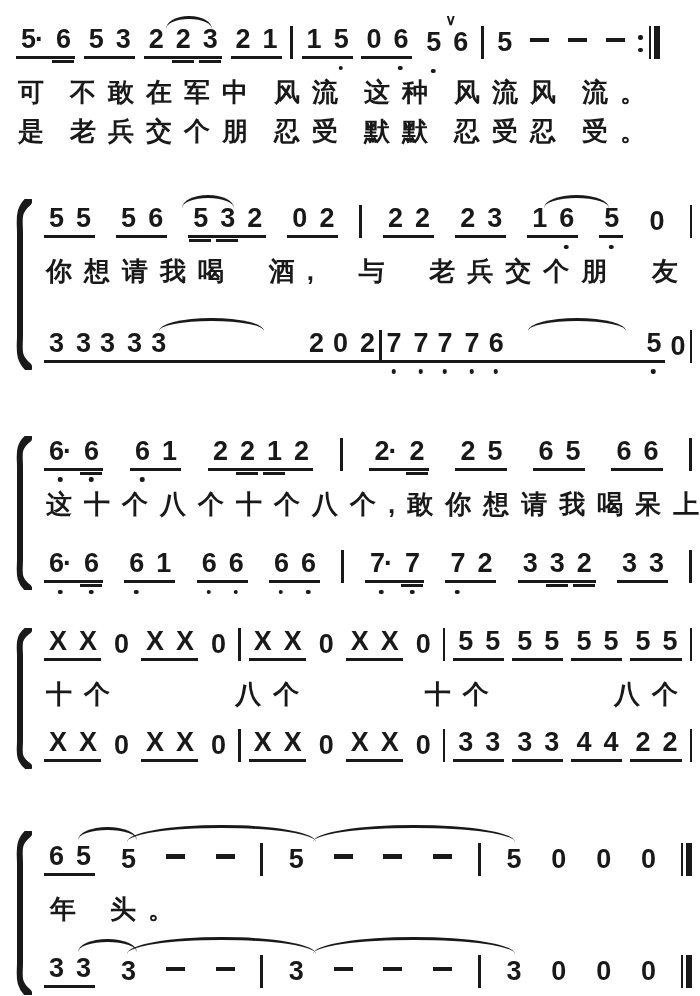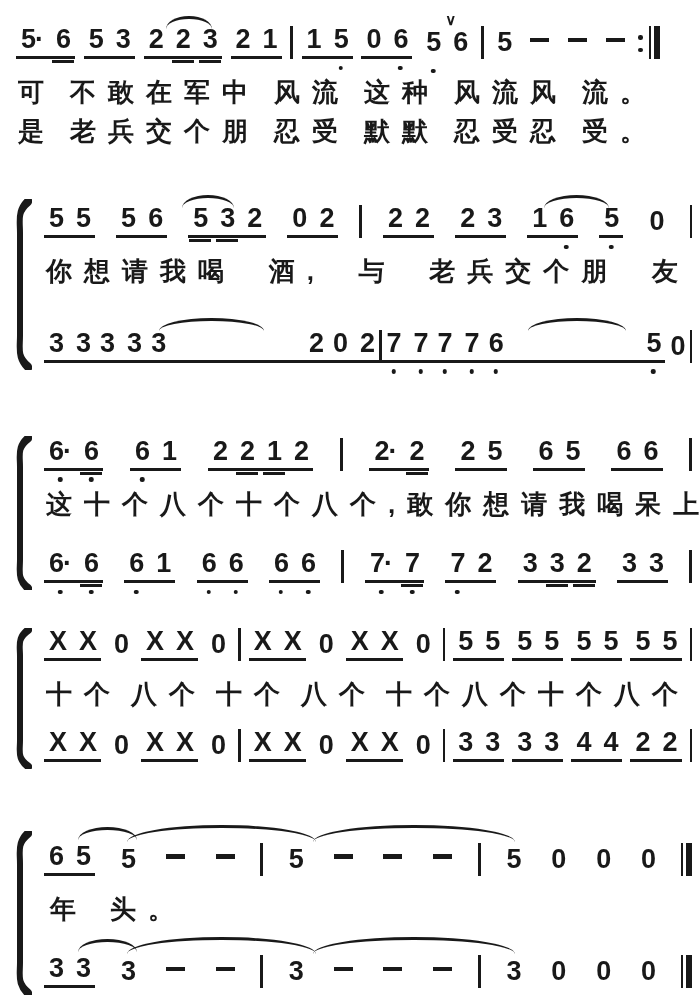--- a/index.html
+++ b/index.html
@@ -380,21 +380,20 @@
         </span>
         <span class="bw">
           <span class="bar"></span>
         </span>
       </div>
     <div class="lyr">
         <span>十个</span>
         <span>八个</span>
         <span>十个</span>
         <span>八个</span>
-        <span>十个八个十个八个</span>
       </div>
     <div class="vrow v2">
         <span class="grp u">
           <span class="tk"><b>X</b></span>
           <span class="tk"><b>X</b></span>
         </span>
         <span class="grp">
           <span class="tk"><b>0</b></span>
         </span>
         <span class="grp u">

